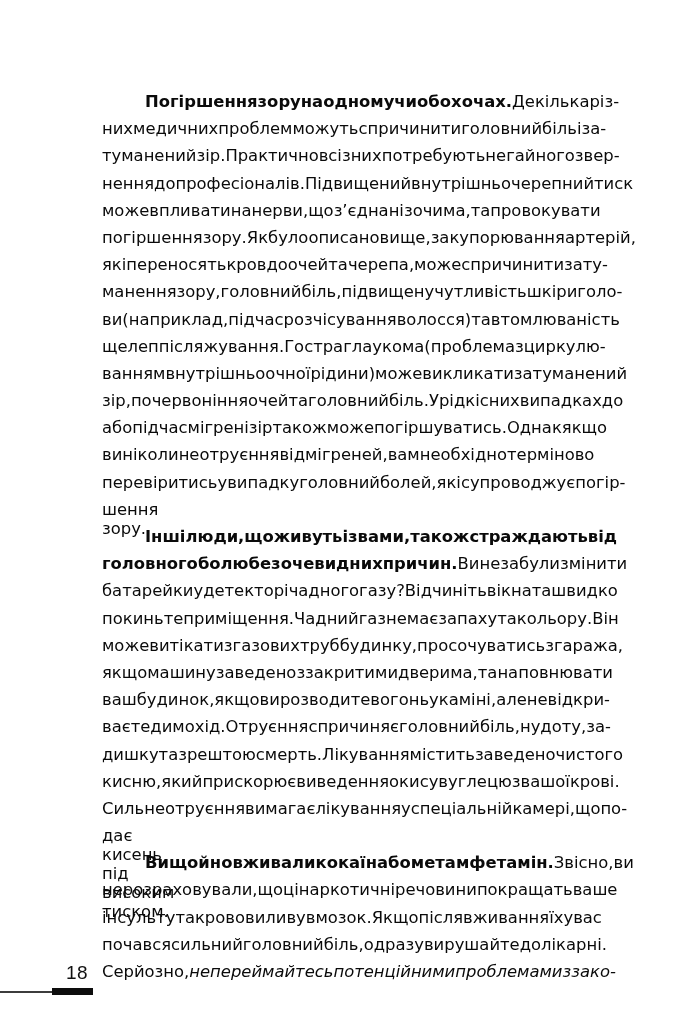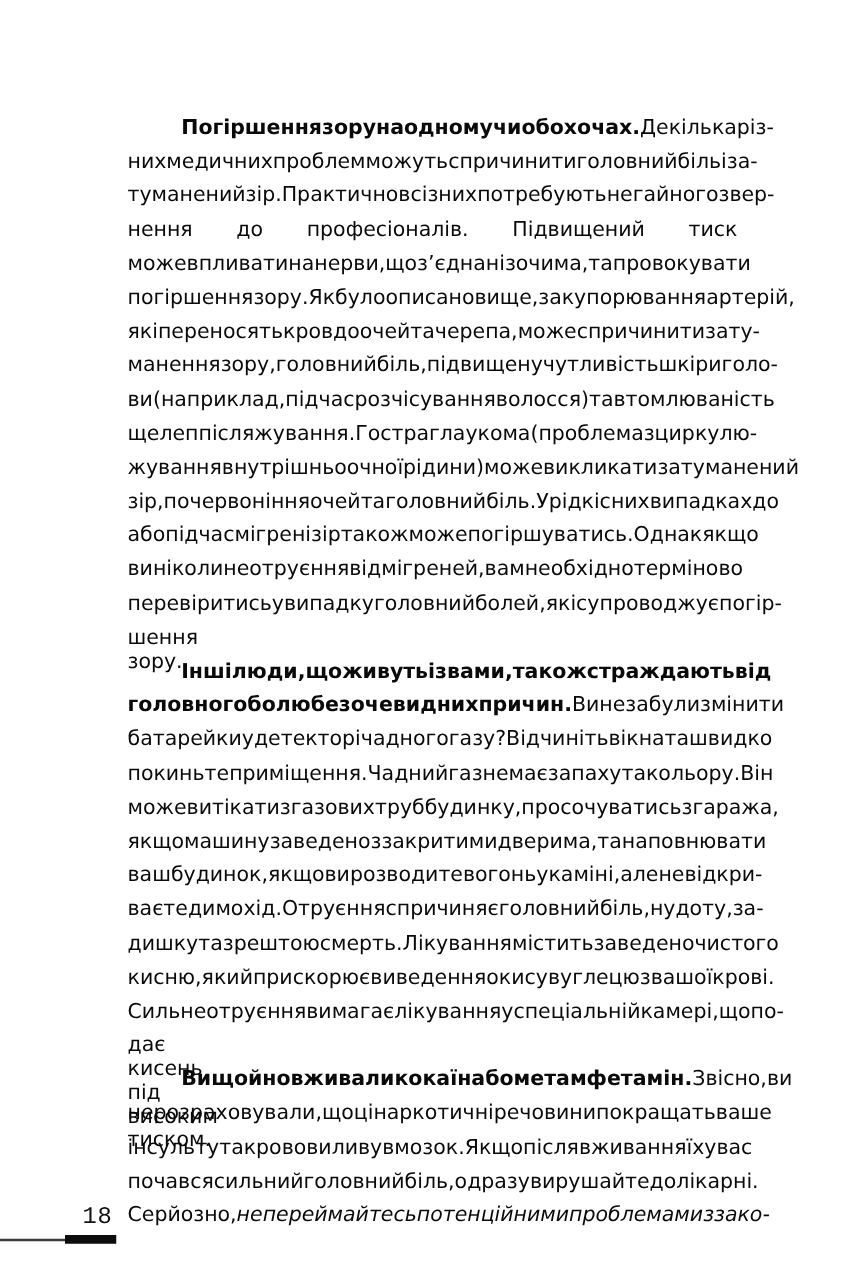--- a/index.html
+++ b/index.html
@@ -73,21 +73,21 @@
   }
 
   .i {
     font-style: italic;
   }
 
   .folio {
     position: absolute;
     left: 66px;
     top: 962px;
-    font-family: Liberation Mono, monospace;
+    font-family: Liberation Sans, sans-serif;
     font-size: 19px;
     color: #111111;
     letter-spacing: 0.5px;
   }
 
   .rule-thin {
     position: absolute;
     left: 0px;
     top: 991px;
     width: 53px;
@@ -107,28 +107,28 @@
 </head>
 <body>
 
 <div class="page">
 
   <div class="text-column">
       <div class="para">
         <div class="line justify indent"><span class="w b">Погіршення</span><span class="w b">зору</span><span class="w b">на</span><span class="w b">одному</span><span class="w b">чи</span><span class="w b">обох</span><span class="w b">очах.</span><span class="w">Декілька</span><span class="w">різ-</span></div>
         <div class="line justify"><span class="w">них</span><span class="w">медичних</span><span class="w">проблем</span><span class="w">можуть</span><span class="w">спричинити</span><span class="w">головний</span><span class="w">біль</span><span class="w">і</span><span class="w">за-</span></div>
         <div class="line justify"><span class="w">туманений</span><span class="w">зір.</span><span class="w">Практично</span><span class="w">всі</span><span class="w">з</span><span class="w">них</span><span class="w">потребують</span><span class="w">негайного</span><span class="w">звер-</span></div>
-        <div class="line justify"><span class="w">нення</span><span class="w">до</span><span class="w">професіоналів.</span><span class="w">Підвищений</span><span class="w">тиск</span></div>
+        <div class="line justify"><span class="w">нення</span><span class="w">до</span><span class="w">професіоналів.</span><span class="w">Підвищений</span><span class="w">внутрішньочерепний</span><span class="w">тиск</span></div>
         <div class="line justify"><span class="w">може</span><span class="w">впливати</span><span class="w">на</span><span class="w">нерви,</span><span class="w">що</span><span class="w">з’єднані</span><span class="w">з</span><span class="w">очима,</span><span class="w">та</span><span class="w">провокувати</span></div>
         <div class="line justify"><span class="w">погіршення</span><span class="w">зору.</span><span class="w">Як</span><span class="w">було</span><span class="w">описано</span><span class="w">вище,</span><span class="w">закупорювання</span><span class="w">артерій,</span></div>
         <div class="line justify"><span class="w">які</span><span class="w">переносять</span><span class="w">кров</span><span class="w">до</span><span class="w">очей</span><span class="w">та</span><span class="w">черепа,</span><span class="w">може</span><span class="w">спричинити</span><span class="w">зату-</span></div>
         <div class="line justify"><span class="w">манення</span><span class="w">зору,</span><span class="w">головний</span><span class="w">біль,</span><span class="w">підвищену</span><span class="w">чутливість</span><span class="w">шкіри</span><span class="w">голо-</span></div>
         <div class="line justify"><span class="w">ви</span><span class="w">(наприклад,</span><span class="w">під</span><span class="w">час</span><span class="w">розчісування</span><span class="w">волосся)</span><span class="w">та</span><span class="w">втомлюваність</span></div>
         <div class="line justify"><span class="w">щелеп</span><span class="w">після</span><span class="w">жування.</span><span class="w">Гостра</span><span class="w">глаукома</span><span class="w">(проблема</span><span class="w">з</span><span class="w">циркулю-</span></div>
-        <div class="line justify"><span class="w">жування</span><span class="w">внутрішньоочної</span><span class="w">рідини)</span><span class="w">може</span><span class="w">викликати</span><span class="w">затуманений</span></div>
+        <div class="line justify"><span class="w">ванням</span><span class="w">внутрішньоочної</span><span class="w">рідини)</span><span class="w">може</span><span class="w">викликати</span><span class="w">затуманений</span></div>
         <div class="line justify"><span class="w">зір,</span><span class="w">почервоніння</span><span class="w">очей</span><span class="w">та</span><span class="w">головний</span><span class="w">біль.</span><span class="w">У</span><span class="w">рідкісних</span><span class="w">випадках</span><span class="w">до</span></div>
         <div class="line justify"><span class="w">або</span><span class="w">під</span><span class="w">час</span><span class="w">мігрені</span><span class="w">зір</span><span class="w">також</span><span class="w">може</span><span class="w">погіршуватись.</span><span class="w">Однак</span><span class="w">якщо</span></div>
         <div class="line justify"><span class="w">ви</span><span class="w">ніколи</span><span class="w">не</span><span class="w">отруєння</span><span class="w">від</span><span class="w">мігреней,</span><span class="w">вам</span><span class="w">необхідно</span><span class="w">терміново</span></div>
         <div class="line justify"><span class="w">перевіритись</span><span class="w">у</span><span class="w">випадку</span><span class="w">головний</span><span class="w">болей,</span><span class="w">які</span><span class="w">супроводжує</span><span class="w">погір-</span></div>
         <div class="line flush"><span class="w">шення</span><span class="w">зору.</span></div>
       </div>
       <div class="para">
         <div class="line justify indent"><span class="w b">Інші</span><span class="w b">люди,</span><span class="w b">що</span><span class="w b">живуть</span><span class="w b">із</span><span class="w b">вами,</span><span class="w b">також</span><span class="w b">страждають</span><span class="w b">від</span></div>
         <div class="line justify"><span class="w b">головного</span><span class="w b">болю</span><span class="w b">без</span><span class="w b">очевидних</span><span class="w b">причин.</span><span class="w">Ви</span><span class="w">не</span><span class="w">забули</span><span class="w">змінити</span></div>
         <div class="line justify"><span class="w">батарейки</span><span class="w">у</span><span class="w">детекторі</span><span class="w">чадного</span><span class="w">газу?</span><span class="w">Відчиніть</span><span class="w">вікна</span><span class="w">та</span><span class="w">швидко</span></div>

